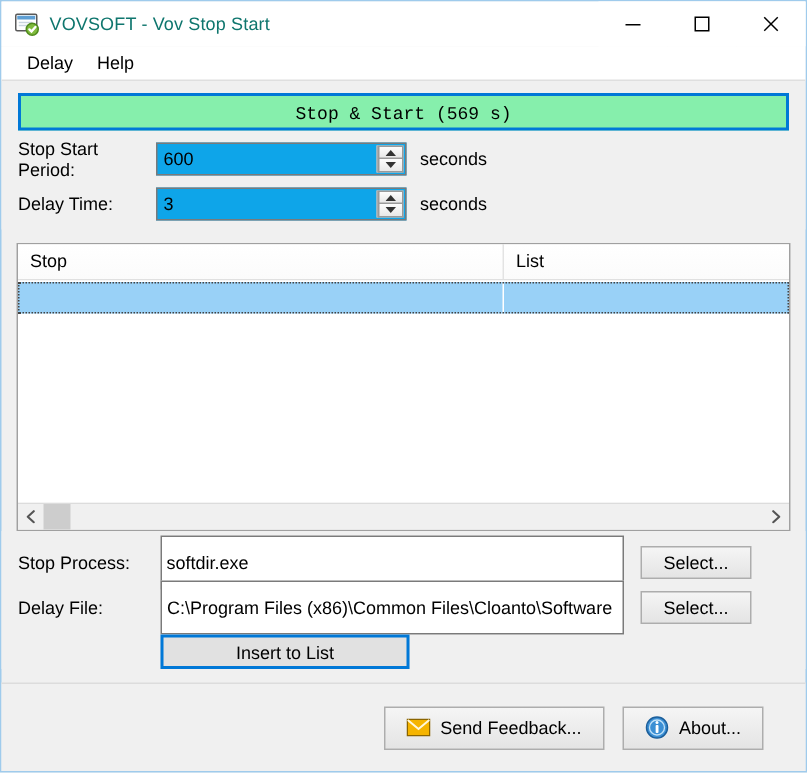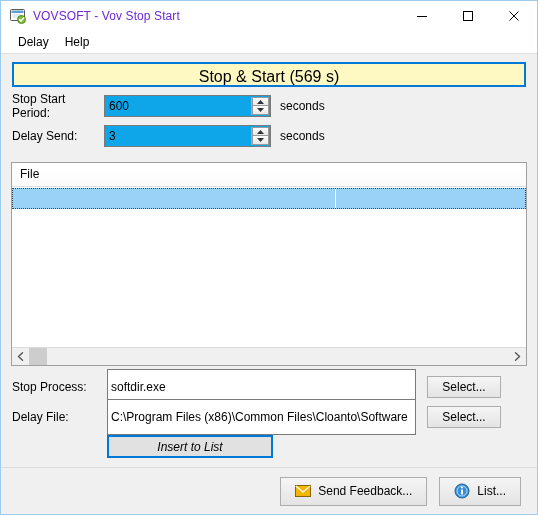--- a/index.html
+++ b/index.html
@@ -40,21 +40,21 @@
   }
   .title-icon {
     width: 16px; height: 16px;
     margin-left: 9px;
     margin-right: 7px;
     position: relative;
     flex: 0 0 auto;
   }
   .title-text {
     font-size: 12px;
-    color: #6d28d9;
+    color: #0f766e;
     white-space: nowrap;
     letter-spacing: 0.1px;
   }
   .winbtns {
     margin-left: auto;
     display: flex;
     height: 30px;
   }
   .winbtn {
     width: 46px;
@@ -90,25 +90,25 @@
     padding: 8px 11px 6px 11px;
     box-sizing: border-box;
   }
   .main-button {
     display: block;
     width: 100%;
     height: 25px;
     line-height: 23px;
     text-align: center;
     box-sizing: border-box;
-    background: #fef9c3;
+    background: #86efac;
     border: 2px solid #0078d7;
-    font-size: 16px;
-    color: #000;
-    font-family: Liberation Sans, sans-serif;
+    font-size: 12px;
+    color: #000;
+    font-family: Liberation Mono, monospace;
     cursor: default;
   }
   .field-row {
     display: flex;
     align-items: center;
     margin-top: 8px;
     height: 22px;
   }
   .field-label {
     width: 92px;
@@ -289,33 +289,32 @@
   }
   .insert-btn {
     margin-left: 95px;
     width: 166px;
     height: 23px;
     background: #e1e1e1;
     border: 2px solid #0078d7;
     font-family: "Liberation Sans", sans-serif;
     font-size: 12px;
     cursor: default;
-    font-style: italic;
   }
 
   
   .footer {
     flex: 0 0 auto;
-    height: 47px;
+    height: 59px;
     border-top: 1px solid #dcdcdc;
     margin-top: 9px;
     display: flex;
     align-items: center;
     justify-content: flex-end;
-    padding-right: 16px;
+    padding-right: 28px;
     box-sizing: border-box;
     background: #f0f0f0;
   }
   .footer-btn {
     height: 29px;
     display: flex;
     align-items: center;
     justify-content: center;
     gap: 7px;
     padding: 0 14px;
@@ -386,21 +385,21 @@
             <svg width="7" height="4" viewBox="0 0 7 4">
               <path d="M3.5 4 L0 0 L7 0 Z" fill="#333"></path>
             </svg>
           </div>
         </div>
       </div>
       <span class="unit-label">seconds</span>
     </div>
 
     <div class="field-row">
-      <span class="field-label">Delay Send:</span>
+      <span class="field-label">Delay Time:</span>
       <div class="spin-wrap">
         <input class="spin-input" type="text" value="3" style="">
         <div class="spin-btns">
           <div class="spin-b top">
             <svg width="7" height="4" viewBox="0 0 7 4">
               <path d="M3.5 0 L7 4 L0 4 Z" fill="#333"></path>
             </svg>
           </div>
           <div class="spin-b bot">
             <svg width="7" height="4" viewBox="0 0 7 4">
@@ -408,21 +407,22 @@
             </svg>
           </div>
         </div>
       </div>
       <span class="unit-label">seconds</span>
     </div>
   </div>
 
   <div class="listwrap">
     <div class="list-head">
-      <div class="list-head-cell c1">File</div>
+      <div class="list-head-cell c0">Stop</div>
+      <div class="list-head-cell c1">List</div>
     </div>
     <div class="list-body">
       <div class="list-row">
         <div class="cell0"></div>
         <div class="cell1"></div>
       </div>
     </div>
     <div class="hscroll">
       <div class="hs-arrow">
         <svg width="7" height="9" viewBox="0 0 7 9">
@@ -473,17 +473,17 @@
 
     <button class="btn-gray footer-btn">
       <span class="icon-info">
         <svg width="16" height="16" viewBox="0 0 16 16">
           <circle cx="8" cy="8" r="7" fill="#3b8fd4" stroke="#1c5f9b"></circle>
           <circle cx="8" cy="8" r="5" fill="none" stroke="#bfe0f7" stroke-width="0.9"></circle>
           <circle cx="8" cy="4.6" r="1" fill="#ffffff"></circle>
           <rect x="7.1" y="6.4" width="1.9" height="5.2" rx="0.6" fill="#ffffff"></rect>
         </svg>
       </span>
-      <span class="lbl">List...</span>
+      <span class="lbl">About...</span>
     </button>
   </div>
 
 </div>
 
 </body></html>

